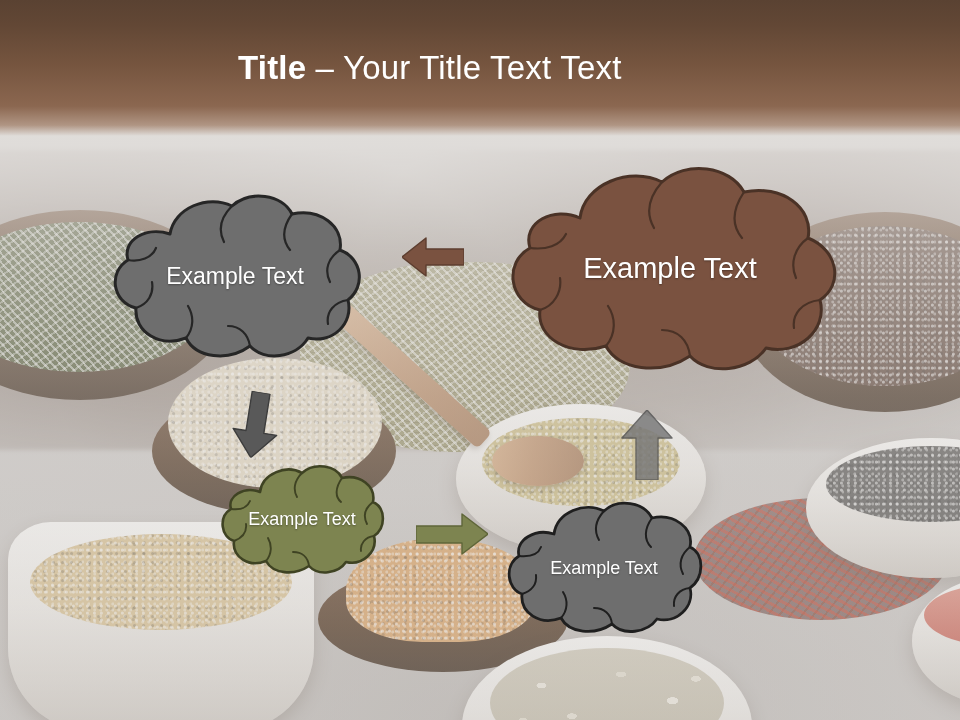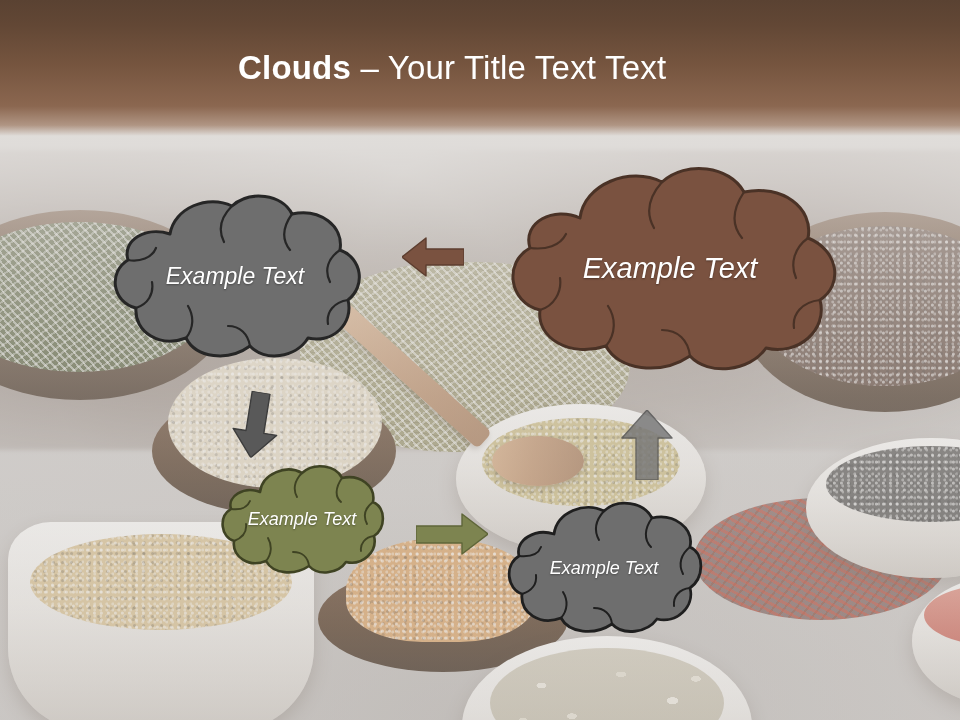--- a/index.html
+++ b/index.html
@@ -100,21 +100,21 @@
   }
   .title .b{font-weight:bold;}
   .title .n{font-weight:normal;}
 
   
   .cloud{position:absolute;}
   .cloud svg{display:block;width:100%;height:100%;overflow:visible;}
   .cloud .ctext{
     position:absolute;inset:0;
     display:flex;align-items:center;justify-content:center;
-    text-align:left;color:#ffffff;font-style:italic;
+    text-align:left;color:#ffffff;
     text-shadow:0 1px 2px rgba(0,0,0,.35);
     pointer-events:none;
     padding:0 14%;
     box-sizing:border-box;
   }
 
   #cloud-gray-left{left:104px;top:190px;width:262px;height:172px;}
   #cloud-gray-left .ctext{font-size:23px;}
   #cloud-brown{left:496px;top:162px;width:348px;height:212px;}
   #cloud-brown .ctext{font-size:29px;}
@@ -171,21 +171,21 @@
     <div class="fill" style="left:924px;top:584px;width:150px;height:62px;background:linear-gradient(#e08a7a,#c9584a);"></div>
 
     <div class="bowl bowl-white" style="left:462px;top:636px;width:290px;height:180px;"></div>
     <div class="fill pods" style="left:490px;top:648px;width:234px;height:110px;"></div>
 
     <div class="bg-wash"></div>
   </div>
 
   <div class="header"></div>
   <div class="title">
-    <span class="b">Clouds</span><span class="n"> – </span><span class="n">Your Title Text Text</span>
+    <span class="b">Title</span><span class="n"> – </span><span class="n">Your Title Text Text</span>
   </div>
 
   <div class="cloud" id="cloud-gray-left">
     <svg viewBox="0 0 262 172" preserveAspectRatio="none">
       <path d="M66 44 C70 18 104 4 128 16 C146 0 178 4 188 24
                C216 18 240 36 236 60 C258 68 262 96 244 110
                C250 134 228 154 204 148 C192 168 160 172 146 156
                C124 172 92 168 82 148 C56 158 30 142 32 118
                C8 112 4 82 24 70 C18 50 42 36 66 44 Z" fill="#6e6e6e" stroke="#262626" stroke-width="3" stroke-linejoin="round"></path>
       <path d="M128 16 C116 28 114 40 120 52 M188 24 C178 38 178 50 186 60

